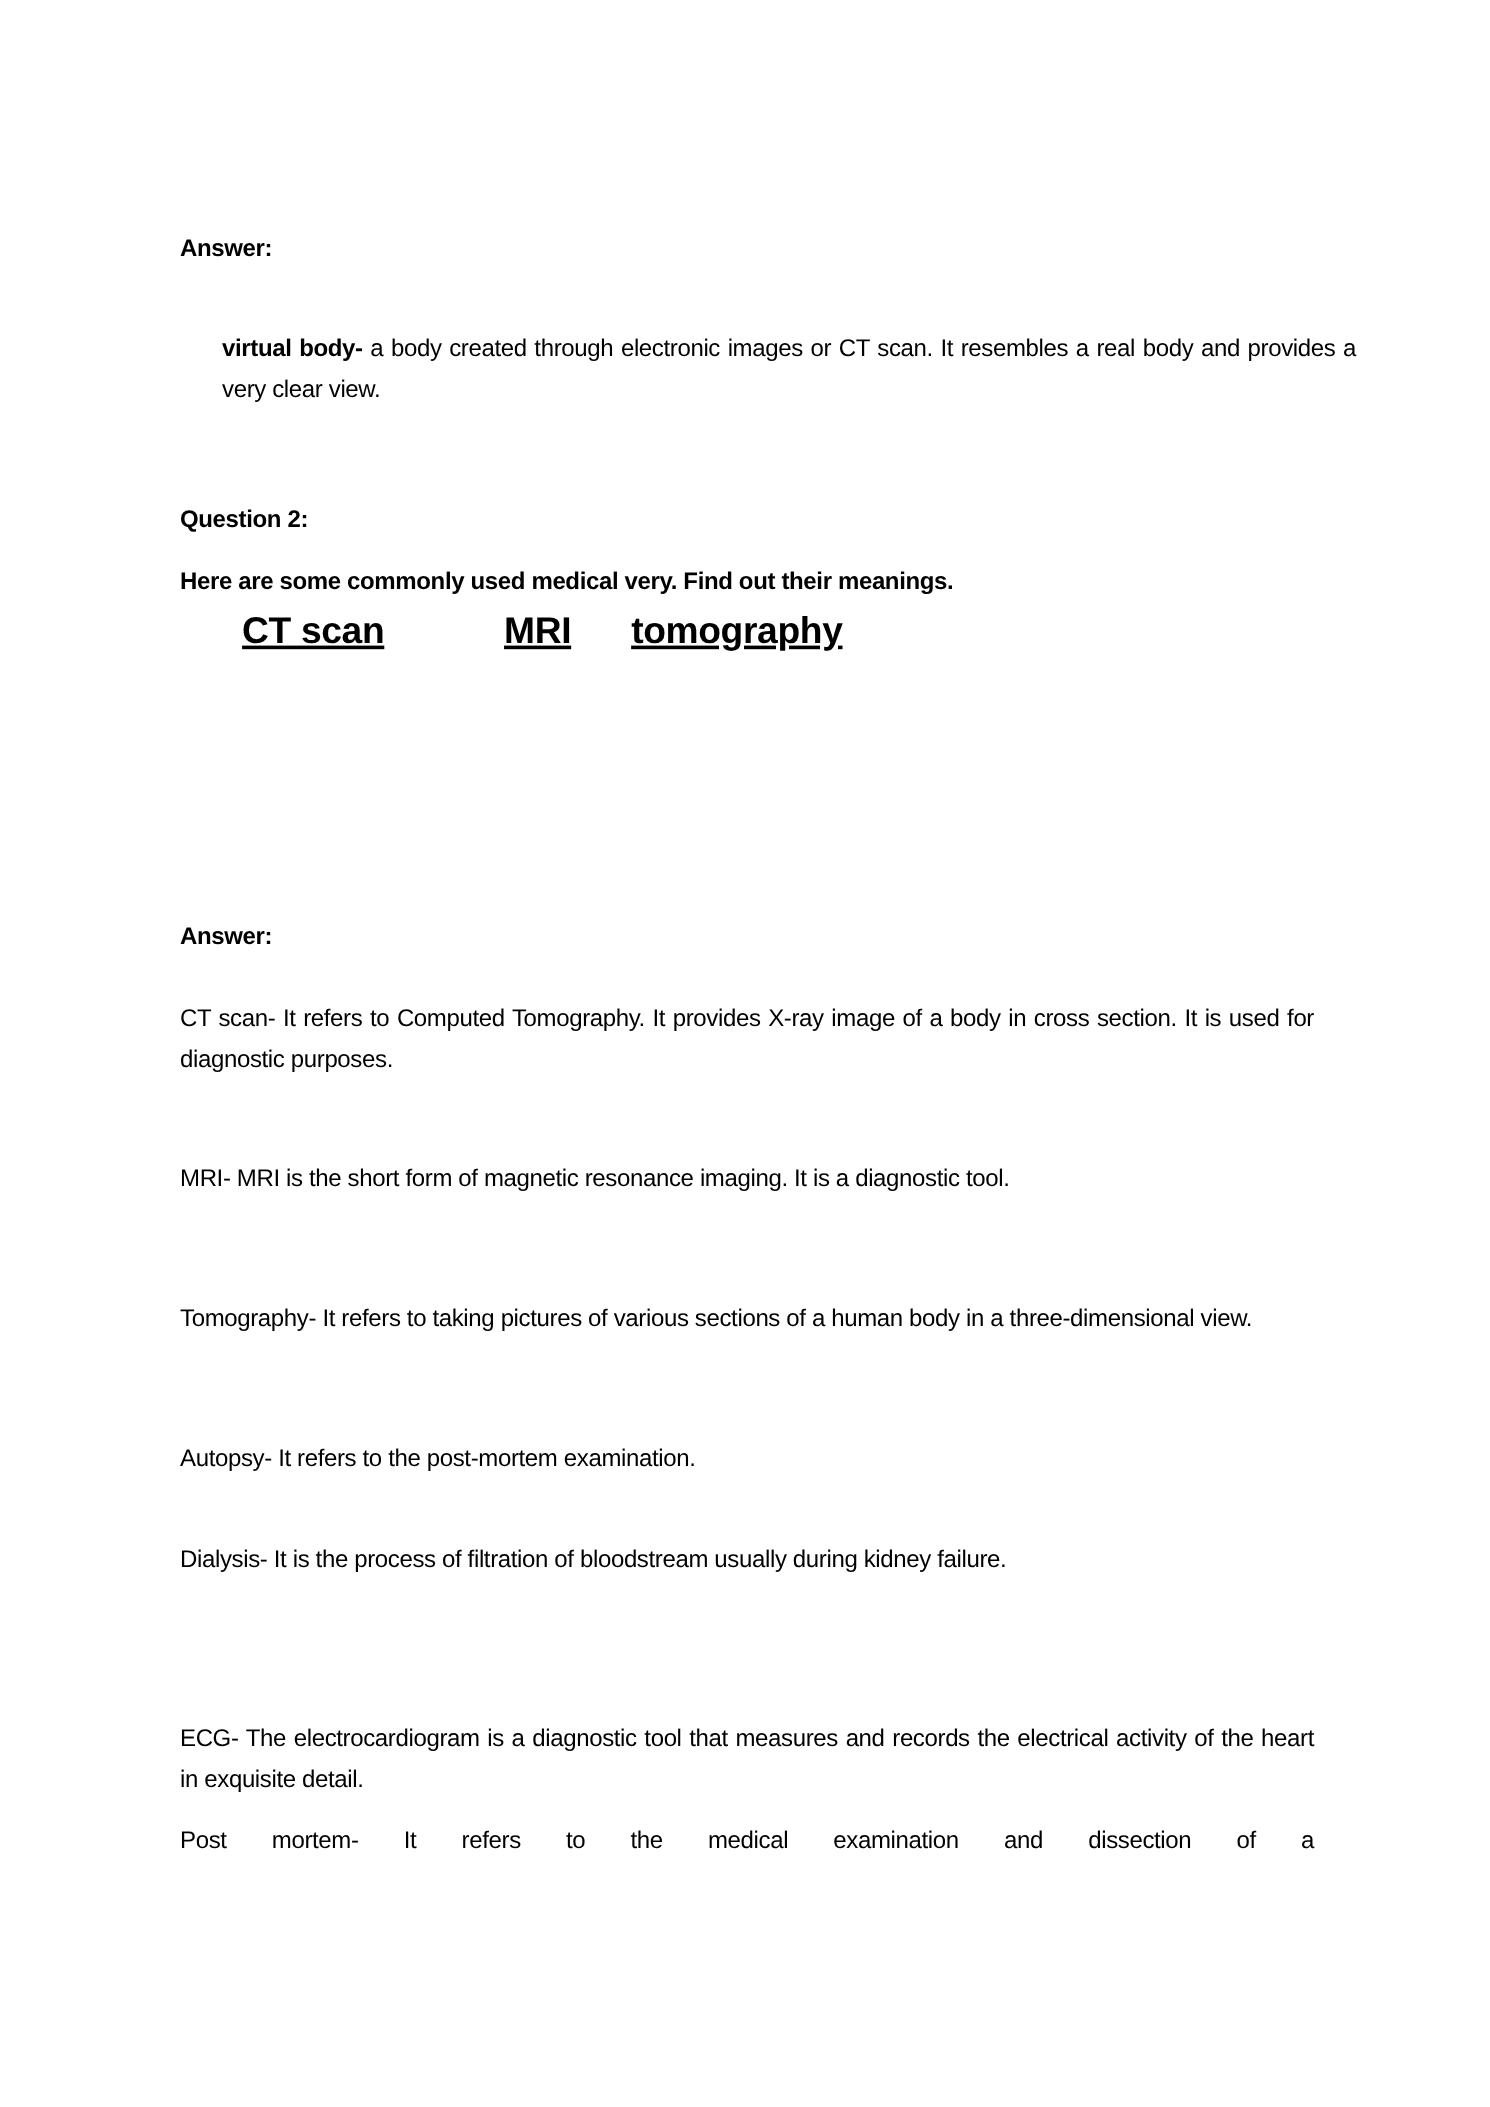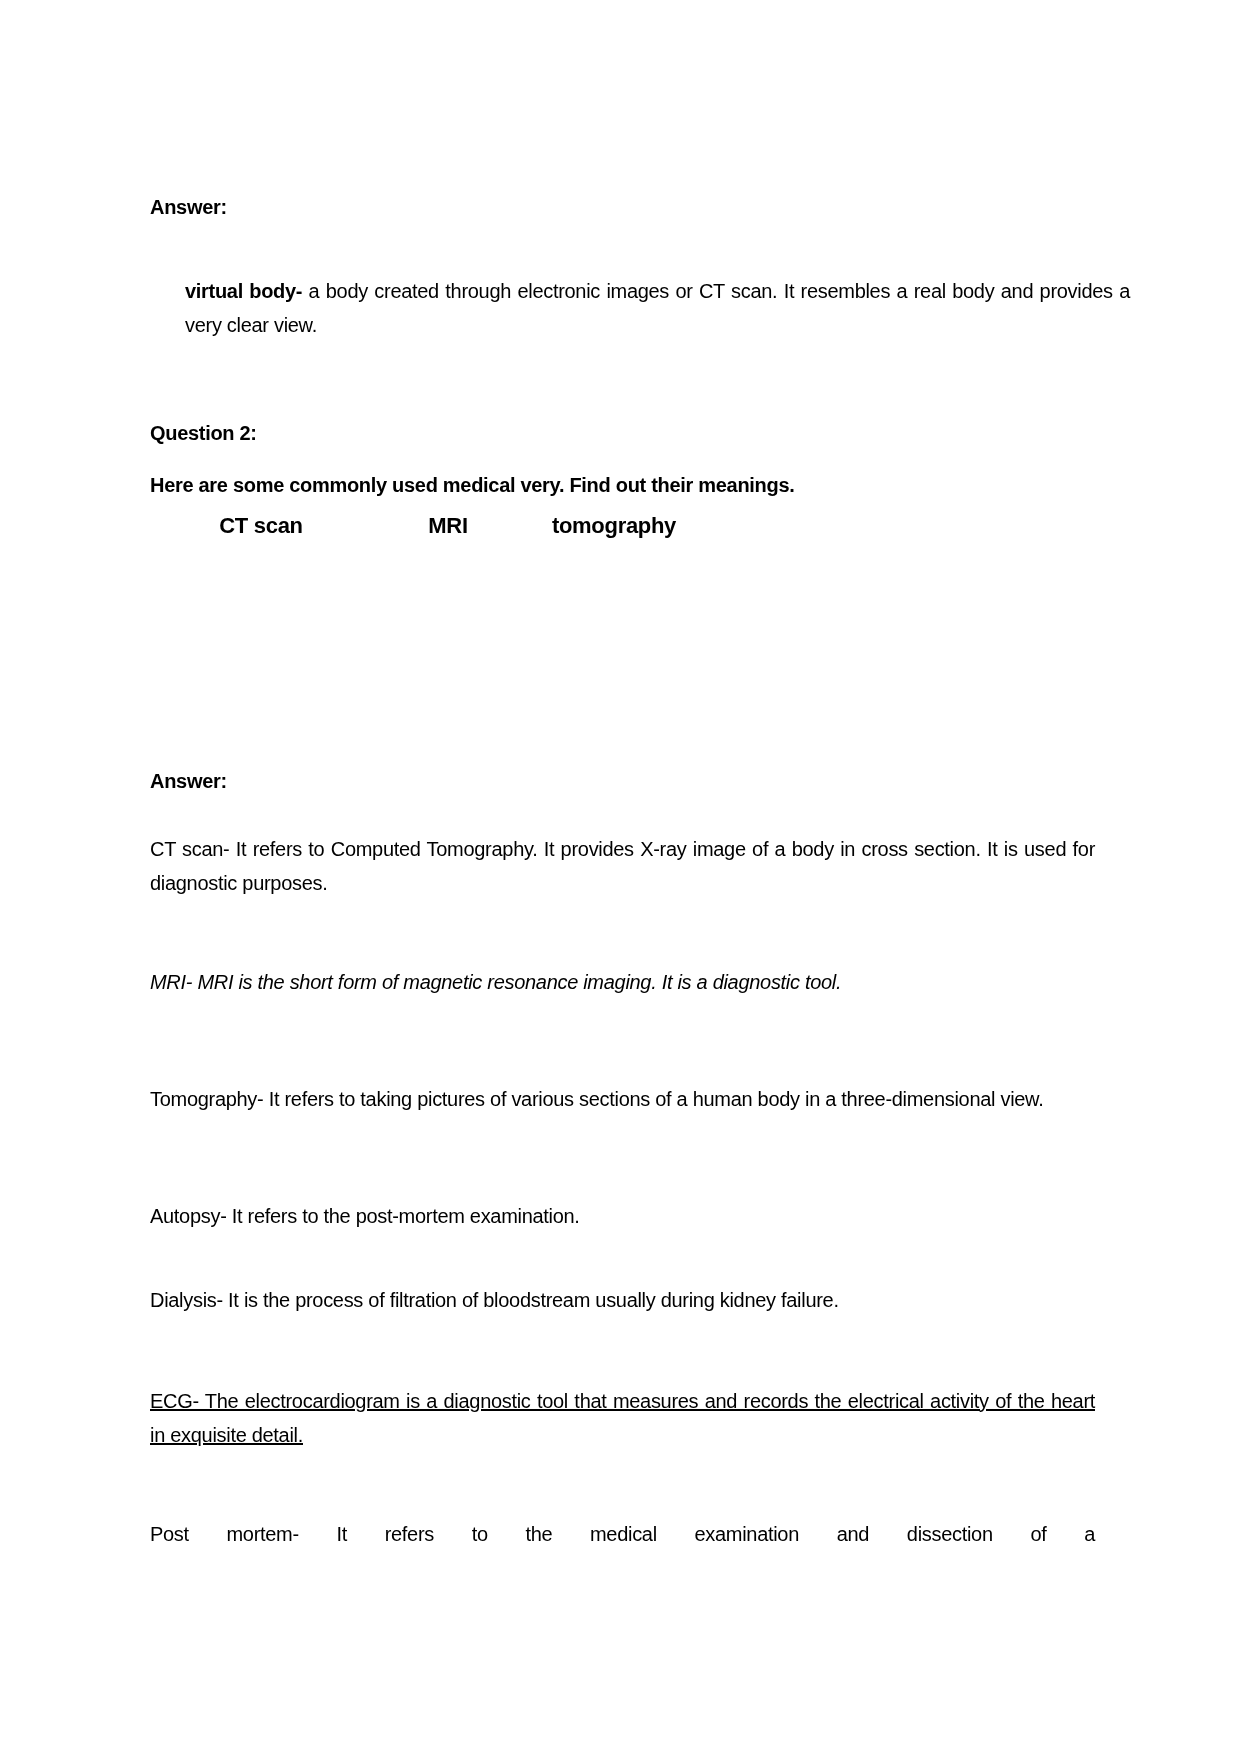--- a/index.html
+++ b/index.html
@@ -5,21 +5,21 @@
   html, body { margin: 0; padding: 0; background: #ffffff; }
   body { width: 1242px; height: 1756px; position: relative; overflow: hidden;
          font-family: "Liberation Sans", sans-serif; color: #000; }
   .page { position: absolute; left: 150px; top: 0; width: 945px; }
   .txt { font-size: 20px; line-height: 34px; letter-spacing: -0.3px; }
   .bold { font-weight: bold; }
   .justify { text-align: justify; text-align-last: left; }
   .block { position: absolute; left: 0; width: 945px; margin: 0; }
   .last-justify { text-align: justify; text-align-last: justify; }
   .terms { position: absolute; left: 0; top: 505px; width: 560px; }
-  .terms table { border-collapse: collapse; font-weight: bold; font-size: 22px; line-height: 34px; letter-spacing: -0.3px; }
+  .terms table { border-collapse: collapse; font-weight: bold; font-size: 31px; line-height: 34px; letter-spacing: -0.3px; text-decoration: underline; }
   .terms td { text-align: center; vertical-align: middle; padding: 0; }
   .c1 { width: 222px; } .c2 { width: 152px; } .c3 { width: 180px; }
   .r1 td { height: 42px; } .r2 td { height: 100px; } .r3 td { height: 80px; }
 </style>
 </head>
 <body>
 
 <div class="page">
 
   <p class="block txt bold" style="top:190px;">Answer:</p>
@@ -38,20 +38,20 @@
         <td class="c2">MRI</td>
         <td class="c3">tomography</td>
       </tr>
     </tbody>
       </table>
   </div>
 
   <p class="block txt bold" style="top:764px;">Answer:</p>
 
   <p class="block txt justify" style="top:832px;">CT scan- It refers to Computed Tomography. It provides X-ray image of a body in cross section. It is used for diagnostic purposes.</p>
-  <p class="block txt justify" style="top:965px;font-style:italic;">MRI- MRI is the short form of magnetic resonance imaging. It is a diagnostic tool.</p>
+  <p class="block txt justify" style="top:965px;">MRI- MRI is the short form of magnetic resonance imaging. It is a diagnostic tool.</p>
   <p class="block txt justify" style="top:1082px;">Tomography- It refers to taking pictures of various sections of a human body in a three-dimensional view.</p>
   <p class="block txt justify" style="top:1199px;">Autopsy- It refers to the post-mortem examination.</p>
   <p class="block txt justify" style="top:1283px;">Dialysis- It is the process of filtration of bloodstream usually during kidney failure.</p>
-  <p class="block txt justify" style="top:1384px;text-decoration:underline;">ECG- The electrocardiogram is a diagnostic tool that measures and records the electrical activity of the heart in exquisite detail.</p>
+  <p class="block txt justify" style="top:1432px;">ECG- The electrocardiogram is a diagnostic tool that measures and records the electrical activity of the heart in exquisite detail.</p>
   <p class="block txt last-justify" style="top:1517px;">Post mortem- It refers to the medical examination and dissection of a</p>
 
 </div>
 
 </body></html>

